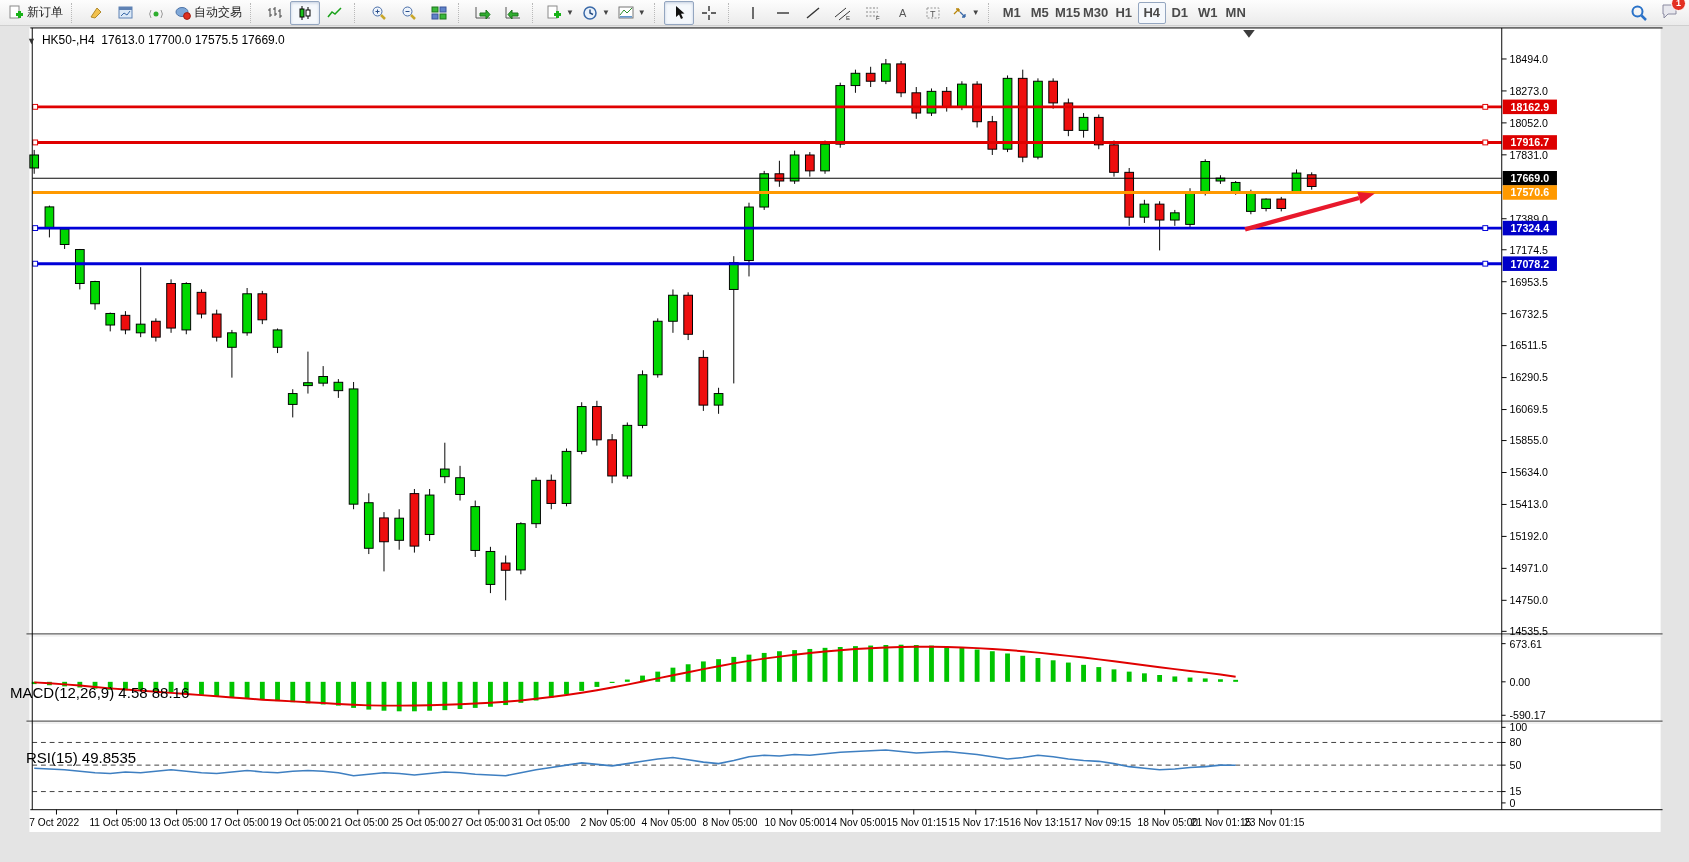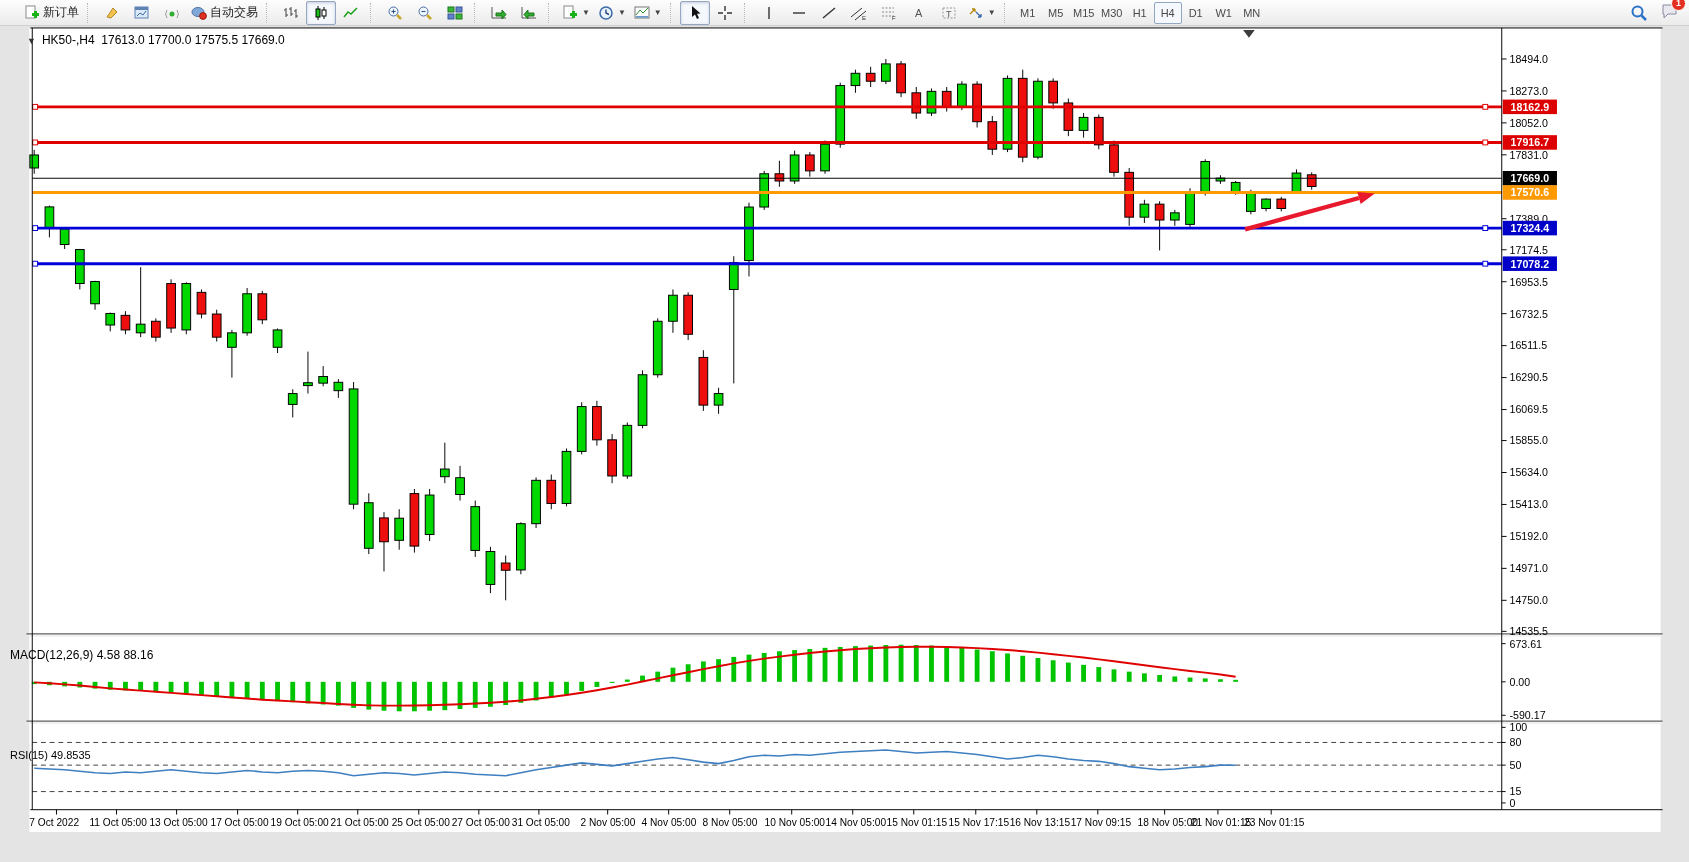--- a/index.html
+++ b/index.html
@@ -1,33 +1,33 @@
 <!DOCTYPE html>
 <html><head>
 <meta charset="utf-8">
 <style>
   html,body{margin:0;padding:0}
   body{width:1689px;height:862px;background:#e4e4e4;font-family:"Liberation Sans",sans-serif;position:relative;overflow:hidden}
   
-  #toolbar{position:absolute;top:0;left:0;width:1689px;height:26px;background:linear-gradient(#fdfdfd,#ebebeb);border-bottom:1px solid #cfcfcf;display:flex;align-items:center;padding-left:20px;box-sizing:border-box;z-index:10}
+  #toolbar{position:absolute;top:0;left:0;width:1689px;height:26px;background:linear-gradient(#fdfdfd,#ebebeb);border-bottom:1px solid #cfcfcf;display:flex;align-items:center;padding-left:4px;box-sizing:border-box;z-index:10}
   .tbtn{height:22px;min-width:22px;display:flex;align-items:center;justify-content:center;gap:3px;padding:0 3px;border:1px solid transparent;border-radius:2px;font-size:12px;color:#222;cursor:default;flex:0 0 auto}
   .tbtn.pressed{background:#f5f8fc;border-color:#94a6c0;box-shadow:inset 0 1px 3px #c3cedf}
   .tsep{width:6px;height:20px;border-left:1px dotted #b9b9b9;margin:0 3px 0 4px;flex:0 0 auto}
   .caret{font-size:8px;color:#444;margin-left:1px}
-  .tf-btn{font-size:11px;font-weight:normal;color:#4a4a4a;height:20px;min-width:26px;display:flex;align-items:center;justify-content:center;border:1px solid transparent;border-radius:2px;flex:0 0 auto}
+  .tf-btn{font-size:13px;font-weight:bold;color:#4a4a4a;height:20px;min-width:26px;display:flex;align-items:center;justify-content:center;border:1px solid transparent;border-radius:2px;flex:0 0 auto}
   .tf-btn.pressed{background:#f5f8fc;border-color:#94a6c0}
   #tb-right{margin-left:auto;display:flex;align-items:center;gap:12px;padding-right:10px}
   .uicon{display:inline-block;line-height:0}
   #chat-wrap{position:relative}
   #chat-badge{position:absolute;top:-6px;right:-7px;background:#e33022;color:#fff;font-size:9px;font-weight:bold;border-radius:8px;min-width:13px;height:13px;display:flex;align-items:center;justify-content:center;border:1px solid #fff}
   
   #chart-title{position:absolute;left:27px;top:33px;font-size:12px;color:#000;z-index:5;white-space:pre}
   #chart-title .dd{font-size:9px;color:#333;margin-right:6px}
-  #macd-label{position:absolute;left:10px;top:648px;font-size:12px;color:#000;z-index:5}
-  #rsi-label{position:absolute;left:10px;top:749px;font-size:11px;color:#000;z-index:5}
+  #macd-label{position:absolute;left:10px;top:684px;font-size:15px;color:#000;z-index:5}
+  #rsi-label{position:absolute;left:26px;top:749px;font-size:15px;color:#000;z-index:5}
   #chart-svg{position:absolute;left:0;top:27px;z-index:1}
 </style>
 </head>
 <body>
 
 <div id="toolbar">
   <div class="tbtn">
     <span class="uicon"><svg width="16" height="16">
           <rect x="2" y="1" width="9" height="12" fill="#fff" stroke="#8a8a8a"></rect>
           <rect x="8" y="8" width="7" height="3" fill="#19b219"></rect>

